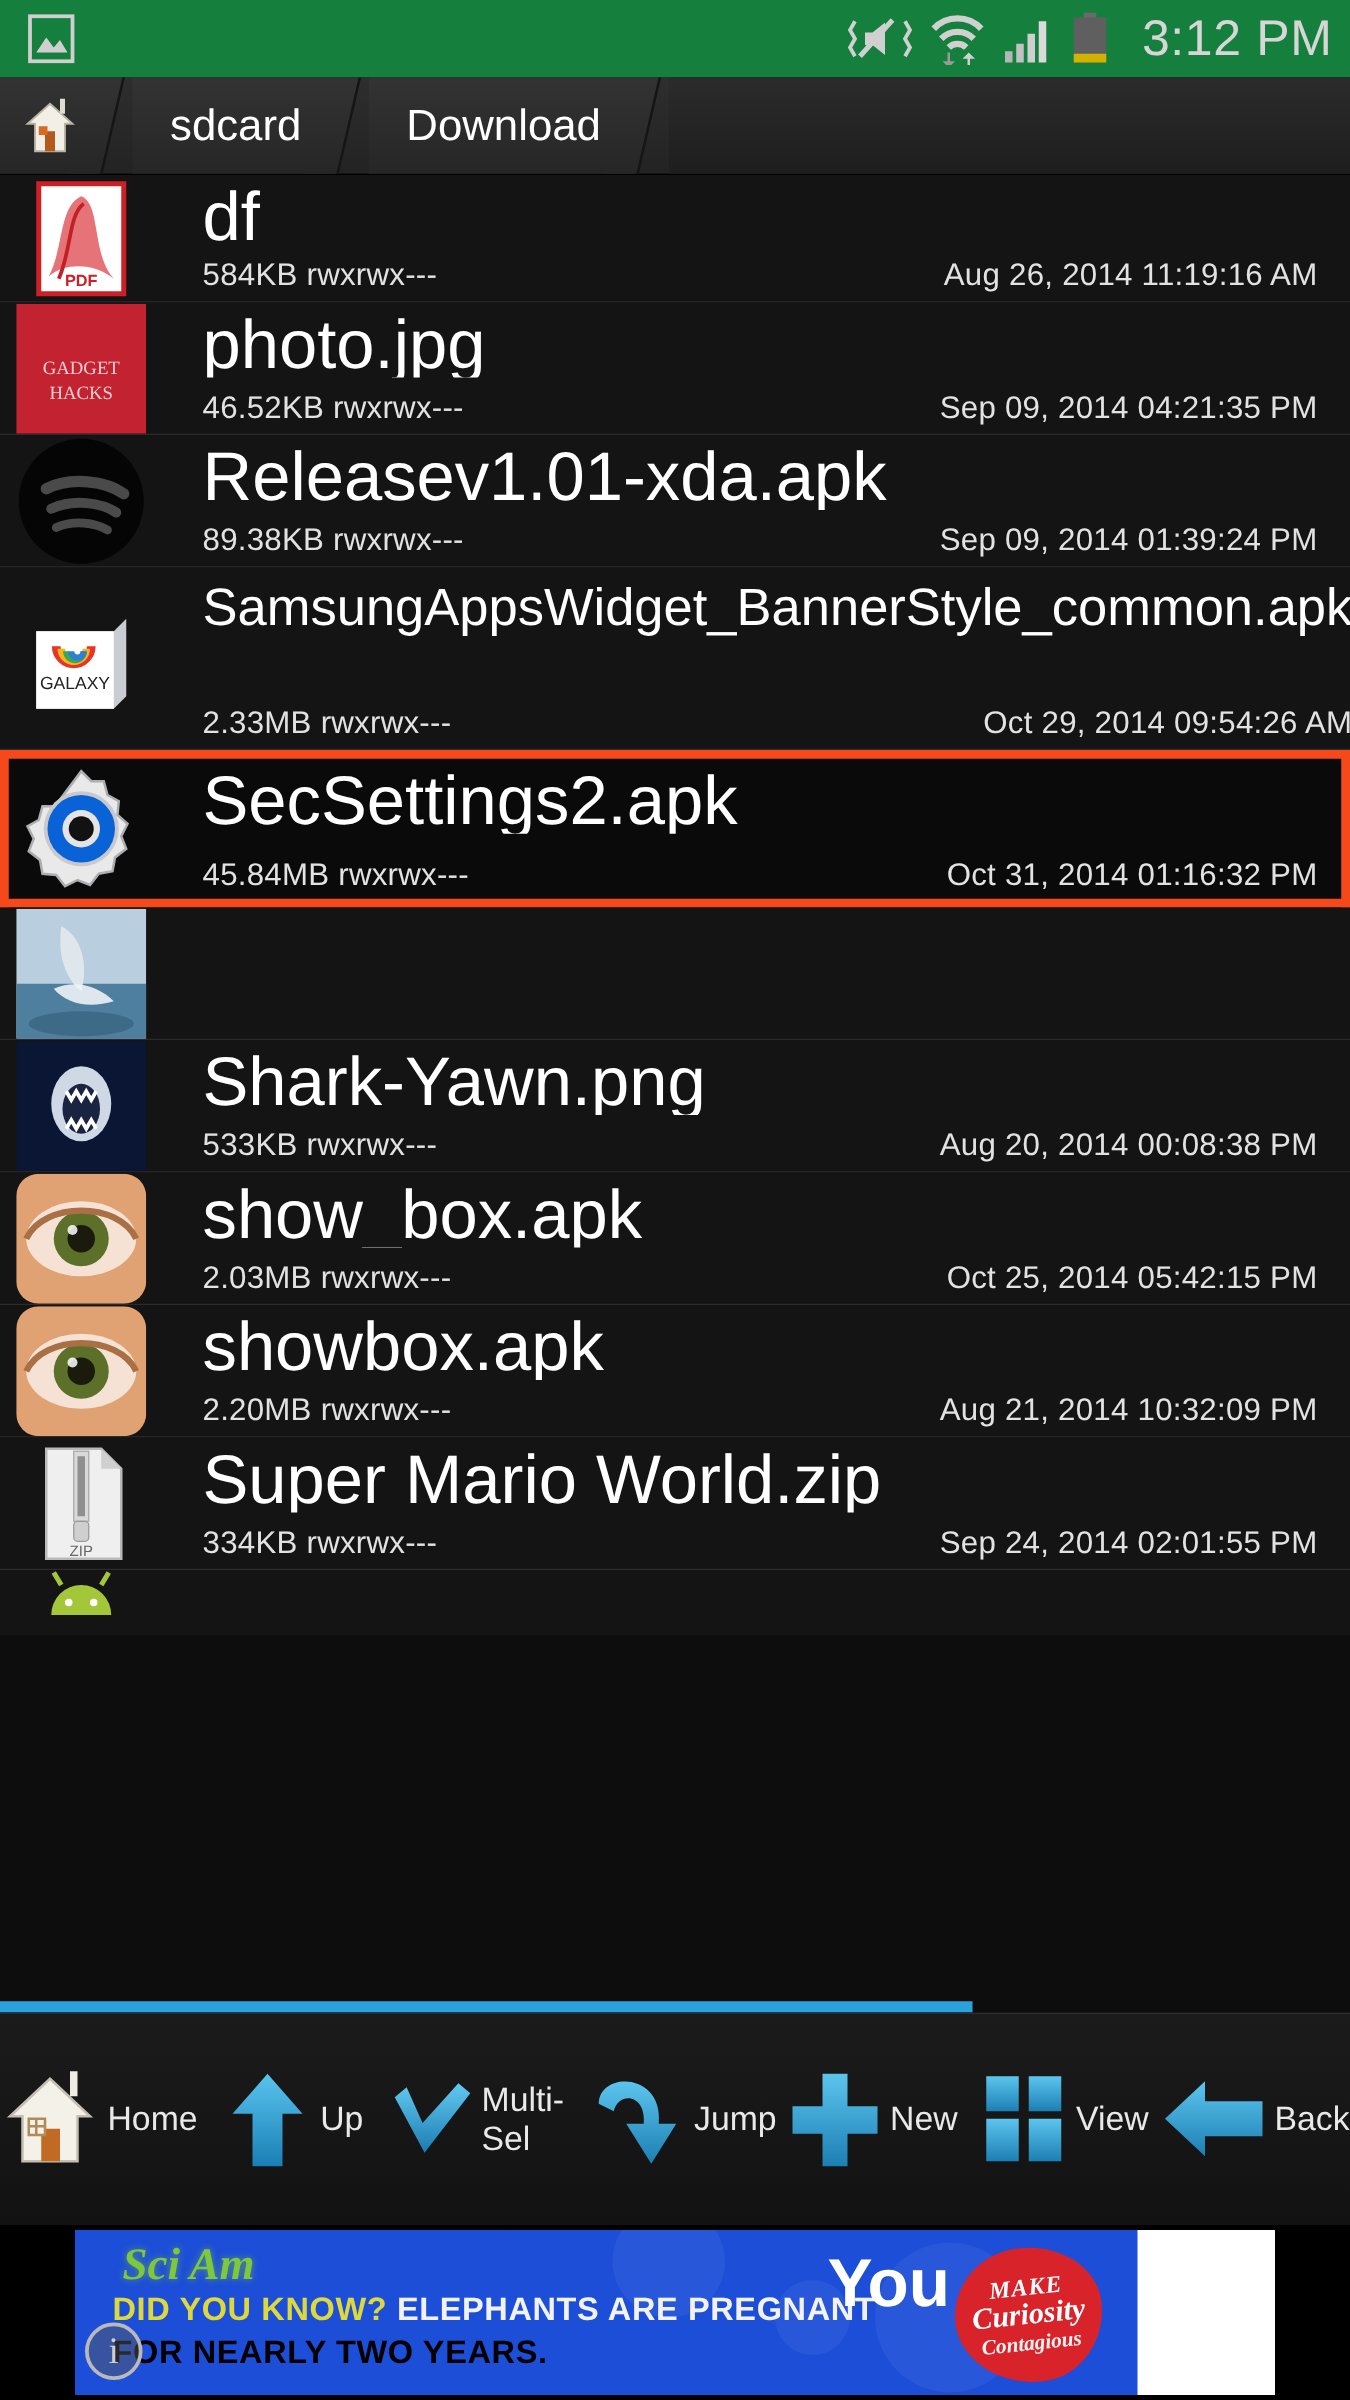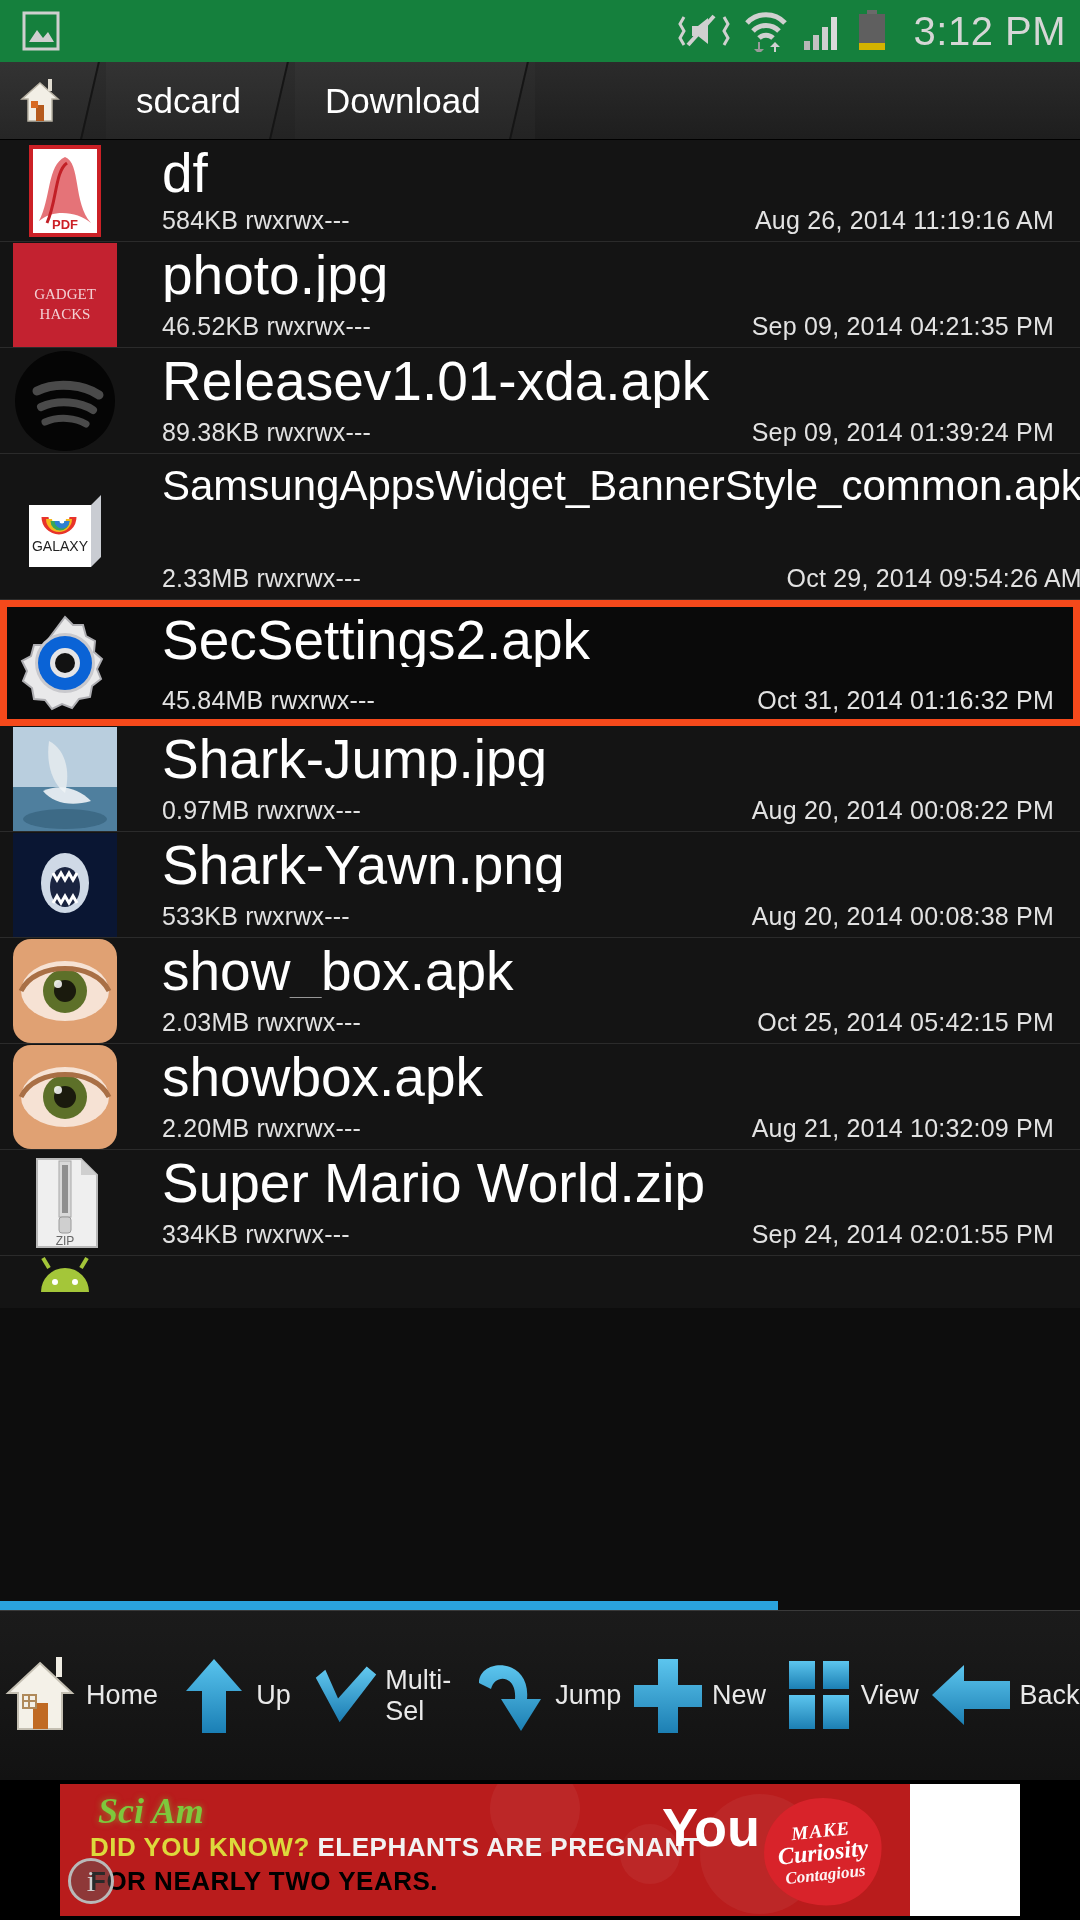--- a/index.html
+++ b/index.html
@@ -118,21 +118,21 @@
 
   
   .ad{
     flex:0 0 140px; height:140px; background:#000;
     display:flex; justify-content:center; align-items:center;
   }
   .adinner{
     width:960px; height:132px; background:#fff; display:flex; position:relative; overflow:hidden;
   }
   .adbody{
-    flex:1 1 auto; background:#b91c1c; position:relative; overflow:hidden;
+    flex:1 1 auto; background:#1d4ed8; position:relative; overflow:hidden;
   }
   .adbody .bub{ position:absolute; border-radius:50%; background:rgba(255,255,255,0.05); }
   .sci{
     position:absolute; left:38px; top:6px;
     color:#7ec83c; font-size:36px; font-style:italic;
     font-family:"Liberation Serif", serif; font-weight:bold;
     text-shadow:0 0 6px rgba(126,200,60,.6);
   }
   .adline1, .adline2{
     position:absolute; left:30px;
@@ -325,27 +325,20 @@
 
     <div class="row">
       <div class="thumbwrap">
         <svg class="thumb sq" viewBox="0 0 104 104">
           <rect width="104" height="104" fill="#b9cede"></rect>
           <rect y="60" width="104" height="44" fill="#4f7f9e"></rect>
           <path d="M36 14 C52 22 58 44 52 66 C44 60 32 44 36 14 Z" fill="#dfe7ec"></path>
           <path d="M30 64 C48 56 66 62 78 74 C58 80 40 76 30 64 Z" fill="#eef3f6" opacity=".9"></path>
           <ellipse cx="52" cy="92" rx="42" ry="10" fill="#3d6a86"></ellipse>
         </svg>
-      </div>
-      <div class="meta">
-        <div class="fname">Shark-Jump.jpg</div>
-        <div class="sub">
-          <span class="subleft">0.97MB rwxrwx---</span>
-          <span class="subright">Aug 20, 2014 00:08:22 PM</span>
-        </div>
       </div>
     </div>
 
     <div class="row">
       <div class="thumbwrap">
         <svg class="thumb sq" viewBox="0 0 104 104">
           <rect width="104" height="104" fill="#0a1633"></rect>
           <ellipse cx="52" cy="50" rx="24" ry="30" fill="#cfd9e6"></ellipse>
           <ellipse cx="52" cy="54" rx="15" ry="20" fill="#1a2440"></ellipse>
           <path d="M40 40 l4 7 4 -7 4 7 4 -7 4 7 4 -7" fill="none" stroke="#fff" stroke-width="3"></path>

